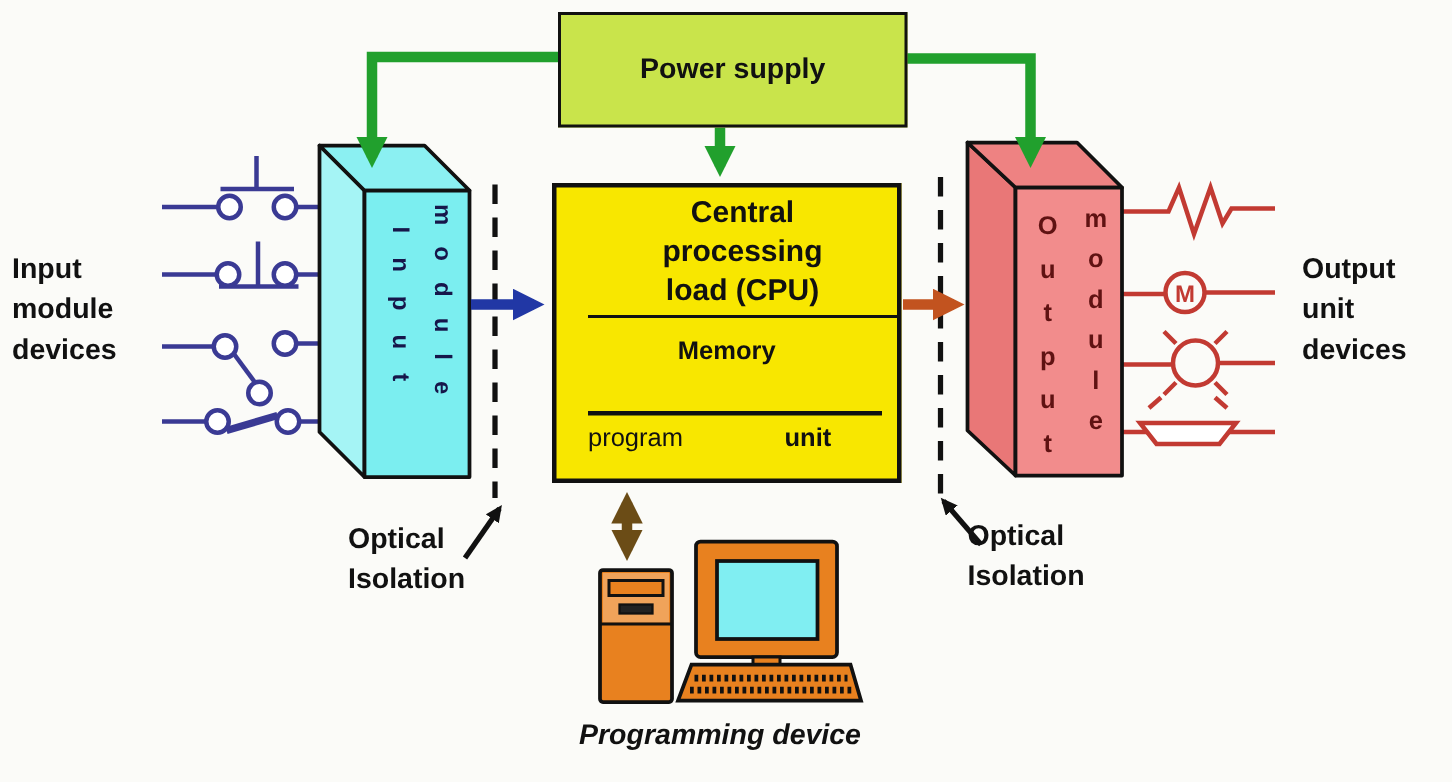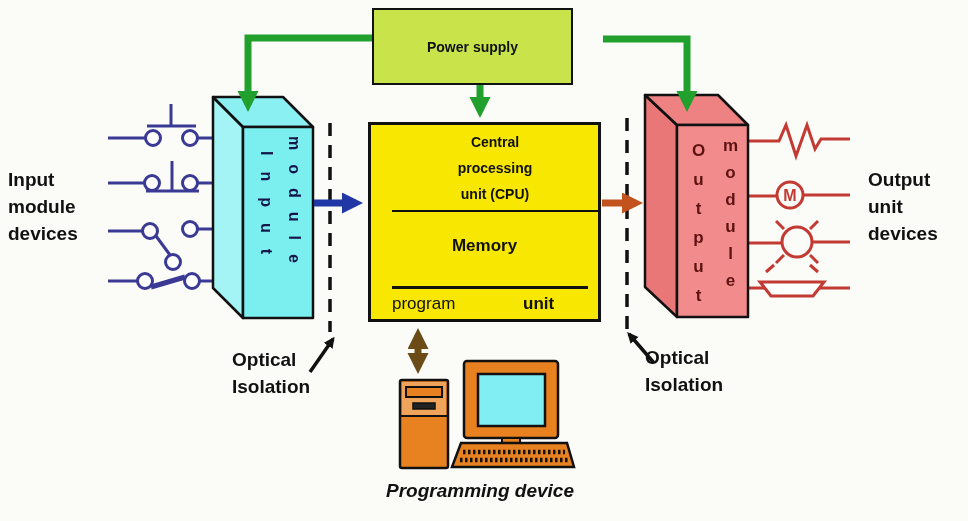--- a/index.html
+++ b/index.html
@@ -8,36 +8,36 @@
     background:var(--bg,#fbfbf8);
     font-family:"Liberation Sans", sans-serif;
     color:var(--ink,#111);
     overflow:hidden;
   }
   .abs{position:absolute;}
   svg{position:absolute; left:0; top:0;}
 
   
   .power-box{
-    left:372px; top:8px; width:201px; height:77px;
+    left:372px; top:8px; width:233px; height:77px;
     background:var(--power_fill); border:2.5px solid #111; box-sizing:border-box;
     display:flex; align-items:center; justify-content:center;
-    font-size:14px; font-weight:700; z-index:3;
+    font-size:19px; font-weight:700; z-index:3;
   }
   .cpu-box{
     left:368px; top:122px; width:233px; height:200px;
     background:var(--cpu_fill); border:3px solid #111; box-sizing:border-box; z-index:3;
   }
   .cpu-top{
     height:85px; border-bottom:2.5px solid #111;
     display:flex; flex-direction:column; align-items:center; justify-content:center;
-    font-size:14px; font-weight:700; line-height:26px;margin-left:21px;
+    font-size:20px; font-weight:700; line-height:26px;margin-left:21px;
   }
   .cpu-mem{position:relative; height:106px;}
-  .mem-title{ text-align:center; margin-top:24px; font-size:17px; font-weight:700;}
+  .mem-title{ text-align:center; margin-top:12px; font-size:17px; font-weight:700;}
   .mem-line{ position:absolute; left:21px; top:50px; width:196px; height:2.5px; background:#111;}
   .mem-prog{ position:absolute; left:21px; top:58px; font-size:17px; font-weight:400;}
   .mem-data{ position:absolute; left:152px; top:58px; font-size:17px; font-weight:700;}
 
   
   .lbl{ font-size:19px; font-weight:700; line-height:27px; z-index:3;}
   .input-devices-lbl{left:8px; top:166px;}
   .output-devices-lbl{left:868px; top:166px;}
   .optical-left-lbl{left:232px; top:346px;}
   .optical-right-lbl{left:645px; top:344px;}
@@ -207,21 +207,21 @@
   </svg>
 
   <div class="abs power-box">
     <span>Power supply</span>
   </div>
 
   <div class="abs cpu-box">
     <div class="cpu-top">
       <div>Central</div>
       <div>processing</div>
-      <div>unit (CPU)</div>
+      <div>load (CPU)</div>
     </div>
     <div class="cpu-mem">
       <div class="mem-title">Memory</div>
       <div class="mem-line"></div>
       <span class="mem-prog">program</span>
       <span class="mem-data">unit</span>
     </div>
   </div>
 
   <div class="abs lbl input-devices-lbl">

